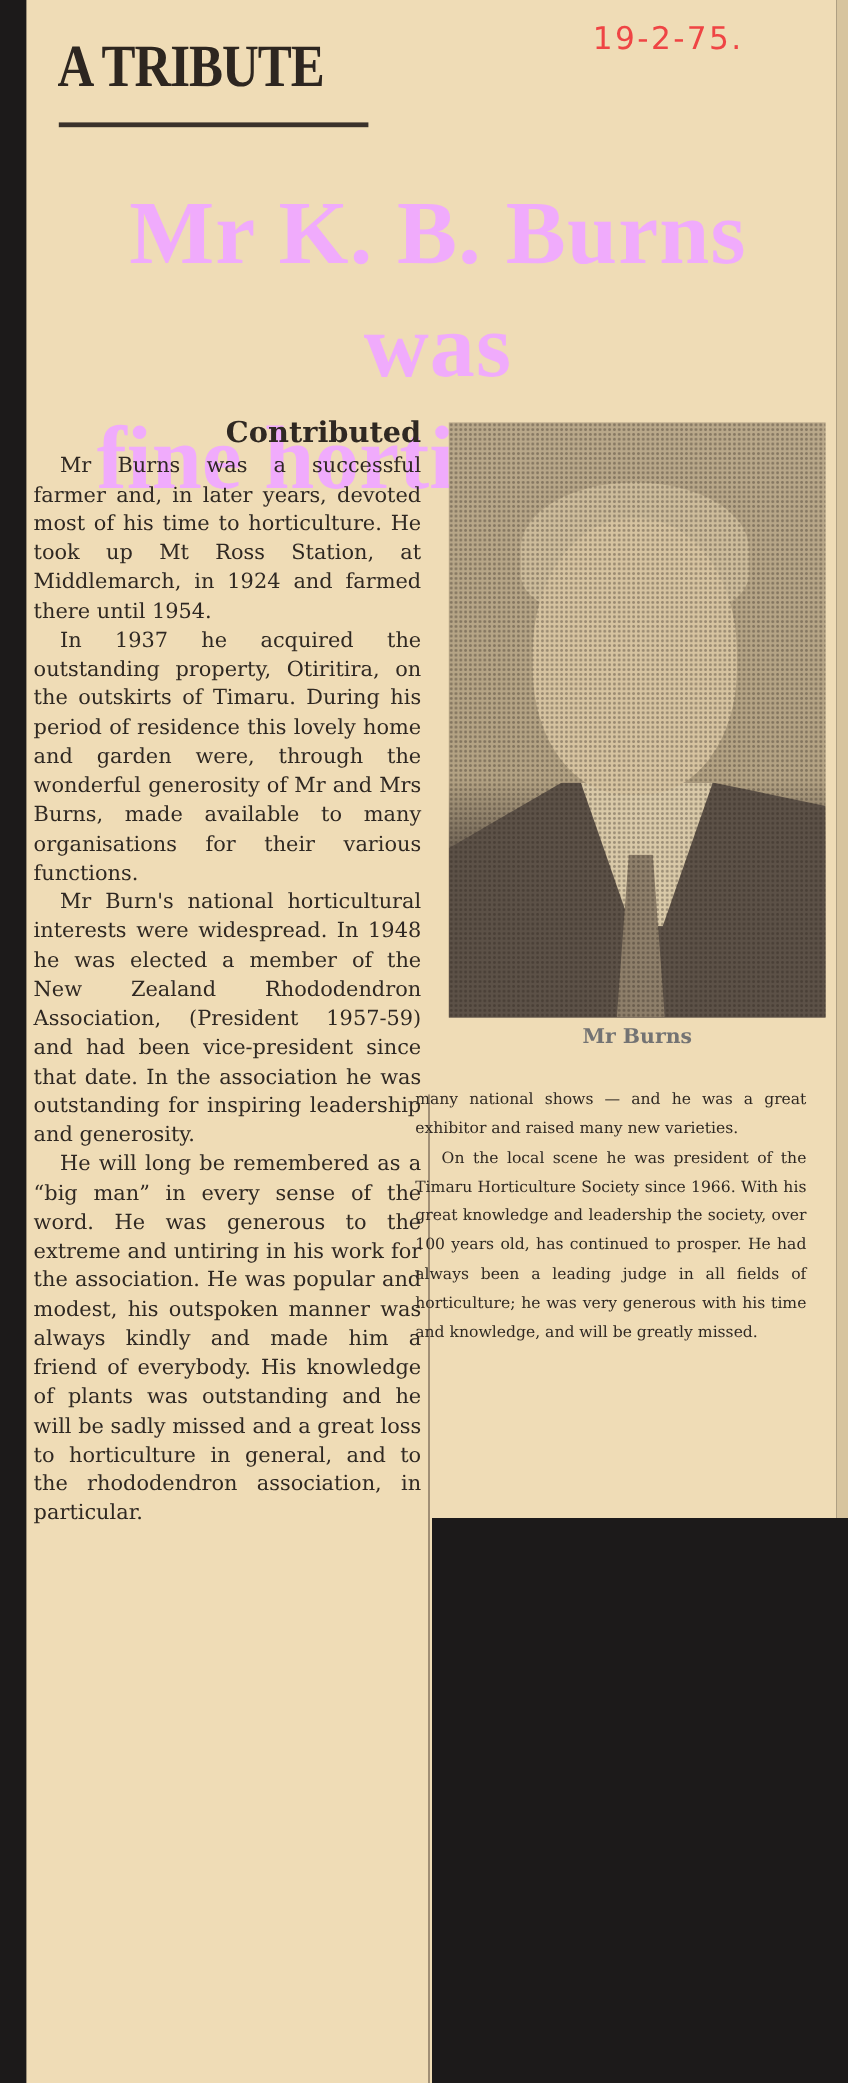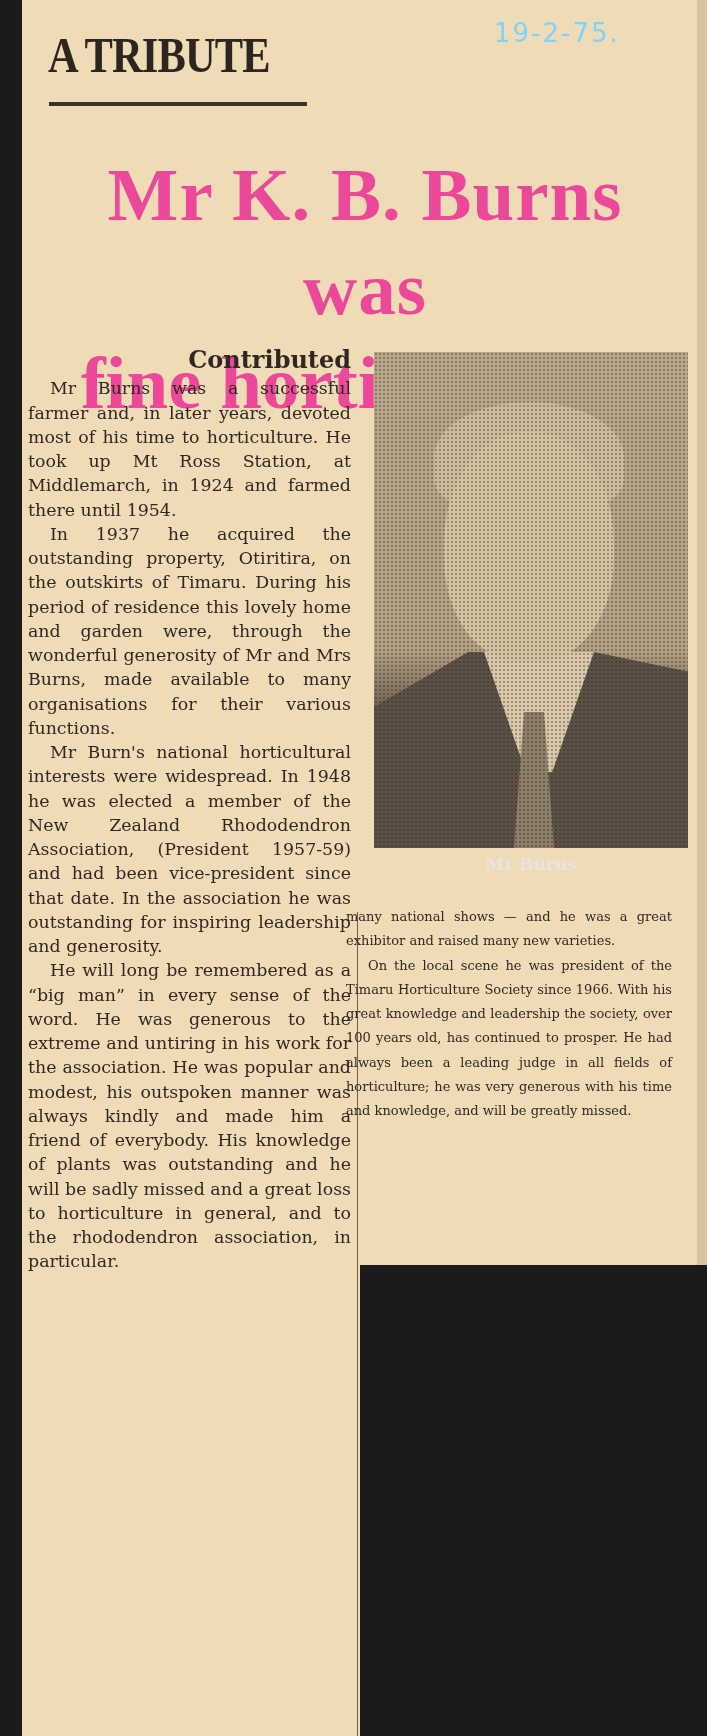--- a/index.html
+++ b/index.html
@@ -2,43 +2,43 @@
 <html><head>
 <meta charset="utf-8">
 <style>
   html, body { margin:0; padding:0; }
   body { width:707px; height:1736px; background:#1c1a1a; position:relative; overflow:hidden; font-family:"DejaVu Serif", serif; }
   .clip { position:absolute; left:22px; top:0; width:675px; height:1736px; background:#efdcb6; }
   .clip-bottomright { position:absolute; left:360px; top:1265px; width:347px; height:471px; background:#1c1a1a; }
   .clip-rightedge { position:absolute; left:697px; top:0; width:10px; height:1265px; background:#d7c49e; }
   .kicker { position:absolute; left:48px; top:26px; font-family:"Liberation Serif", serif; font-weight:bold; font-size:50px; letter-spacing:-1px; color:#2d2620; transform:scaleX(0.85); transform-origin:left top; }
   .kicker-rule { position:absolute; left:49px; top:102px; width:258px; height:4px; background:#3a322b; }
-  .date { position:absolute; left:494px; top:18px; font-family:"DejaVu Sans", sans-serif; font-size:26px; color:#7dd3fc; letter-spacing:2px; }
-  .headline { position:absolute; left:40px; top:148px; width:650px; font-family:"Liberation Serif", serif; font-weight:bold; color:#ec4899; font-size:75px; line-height:94px; text-align:center; }
+  .date { position:absolute; left:494px; top:18px; font-family:"DejaVu Sans", sans-serif; font-size:26px; color:#ef4444; letter-spacing:2px; }
+  .headline { position:absolute; left:40px; top:148px; width:650px; font-family:"Liberation Serif", serif; font-weight:bold; color:#f0abfc; font-size:75px; line-height:94px; text-align:center; }
   .headline .l1 { display:block; letter-spacing:1px; }
   .headline .l2 { display:block; }
   .col-left { position:absolute; left:28px; top:348px; width:323px; font-family:"DejaVu Serif", serif; font-size:17.4px; line-height:24.25px; color:#2f2822; text-align:justify; hyphens:manual; }
   .col-left p, .col-right p { margin:0; text-indent:22px; }
   .col-left p + p { margin-top:0; }
   .byline { text-align:right; font-weight:bold; font-size:24px; margin-bottom:4px; }
   .col-divider { position:absolute; left:357px; top:912px; width:1px; height:824px; background:#6d5d4c; }
   .photo { position:absolute; left:374px; top:352px; width:314px; height:496px; overflow:hidden;
     background:
       radial-gradient(ellipse 95px 120px at 50% 38%, #d9c7a4 0%, #cbb894 50%, rgba(0,0,0,0) 75%),
       linear-gradient(180deg, #b9a88a 0%, #b3a283 60%, #6e6254 72%, #564c42 100%);
   }
   .photo::after { content:""; position:absolute; inset:0;
     background-image: radial-gradient(rgba(40,32,26,0.35) 1px, transparent 1.3px);
     background-size:4px 4px; }
   .photo .coat { position:absolute; left:0; top:300px; width:314px; height:196px; background:#5c5147; clip-path:polygon(0 28%, 30% 0, 70% 0, 100% 10%, 100% 100%, 0 100%); }
   .photo .collar { position:absolute; left:110px; top:300px; width:110px; height:120px; background:#d9c9a8; clip-path:polygon(0 0,100% 0,62% 100%,38% 100%); }
   .photo .tie { position:absolute; left:140px; top:360px; width:40px; height:136px; background:#8e7f6a; clip-path:polygon(25% 0,75% 0,100% 100%,0 100%); }
   .photo .face { position:absolute; left:70px; top:80px; width:170px; height:230px; border-radius:48% 48% 45% 45%; background:#d6c3a0; }
   .photo .hair { position:absolute; left:60px; top:50px; width:190px; height:110px; border-radius:50% 50% 30% 30%; background:#cdbc9b; }
-  .caption { position:absolute; left:374px; top:854px; width:314px; text-align:center; font-family:"DejaVu Serif", serif; font-weight:bold; font-size:17px; color:#e5e5e5; }
+  .caption { position:absolute; left:374px; top:854px; width:314px; text-align:center; font-family:"DejaVu Serif", serif; font-weight:bold; font-size:17px; color:#737373; }
   .col-right { position:absolute; left:346px; top:905px; width:326px; font-family:"DejaVu Serif", serif; font-size:13px; line-height:24.25px; color:#2f2822; text-align:justify; }
   .col-right p.cont { text-indent:0; }
 </style>
 </head>
 <body>
 
 <div class="clip"></div>
 <div class="clip-rightedge"></div>
 <div class="clip-bottomright"></div>
 

